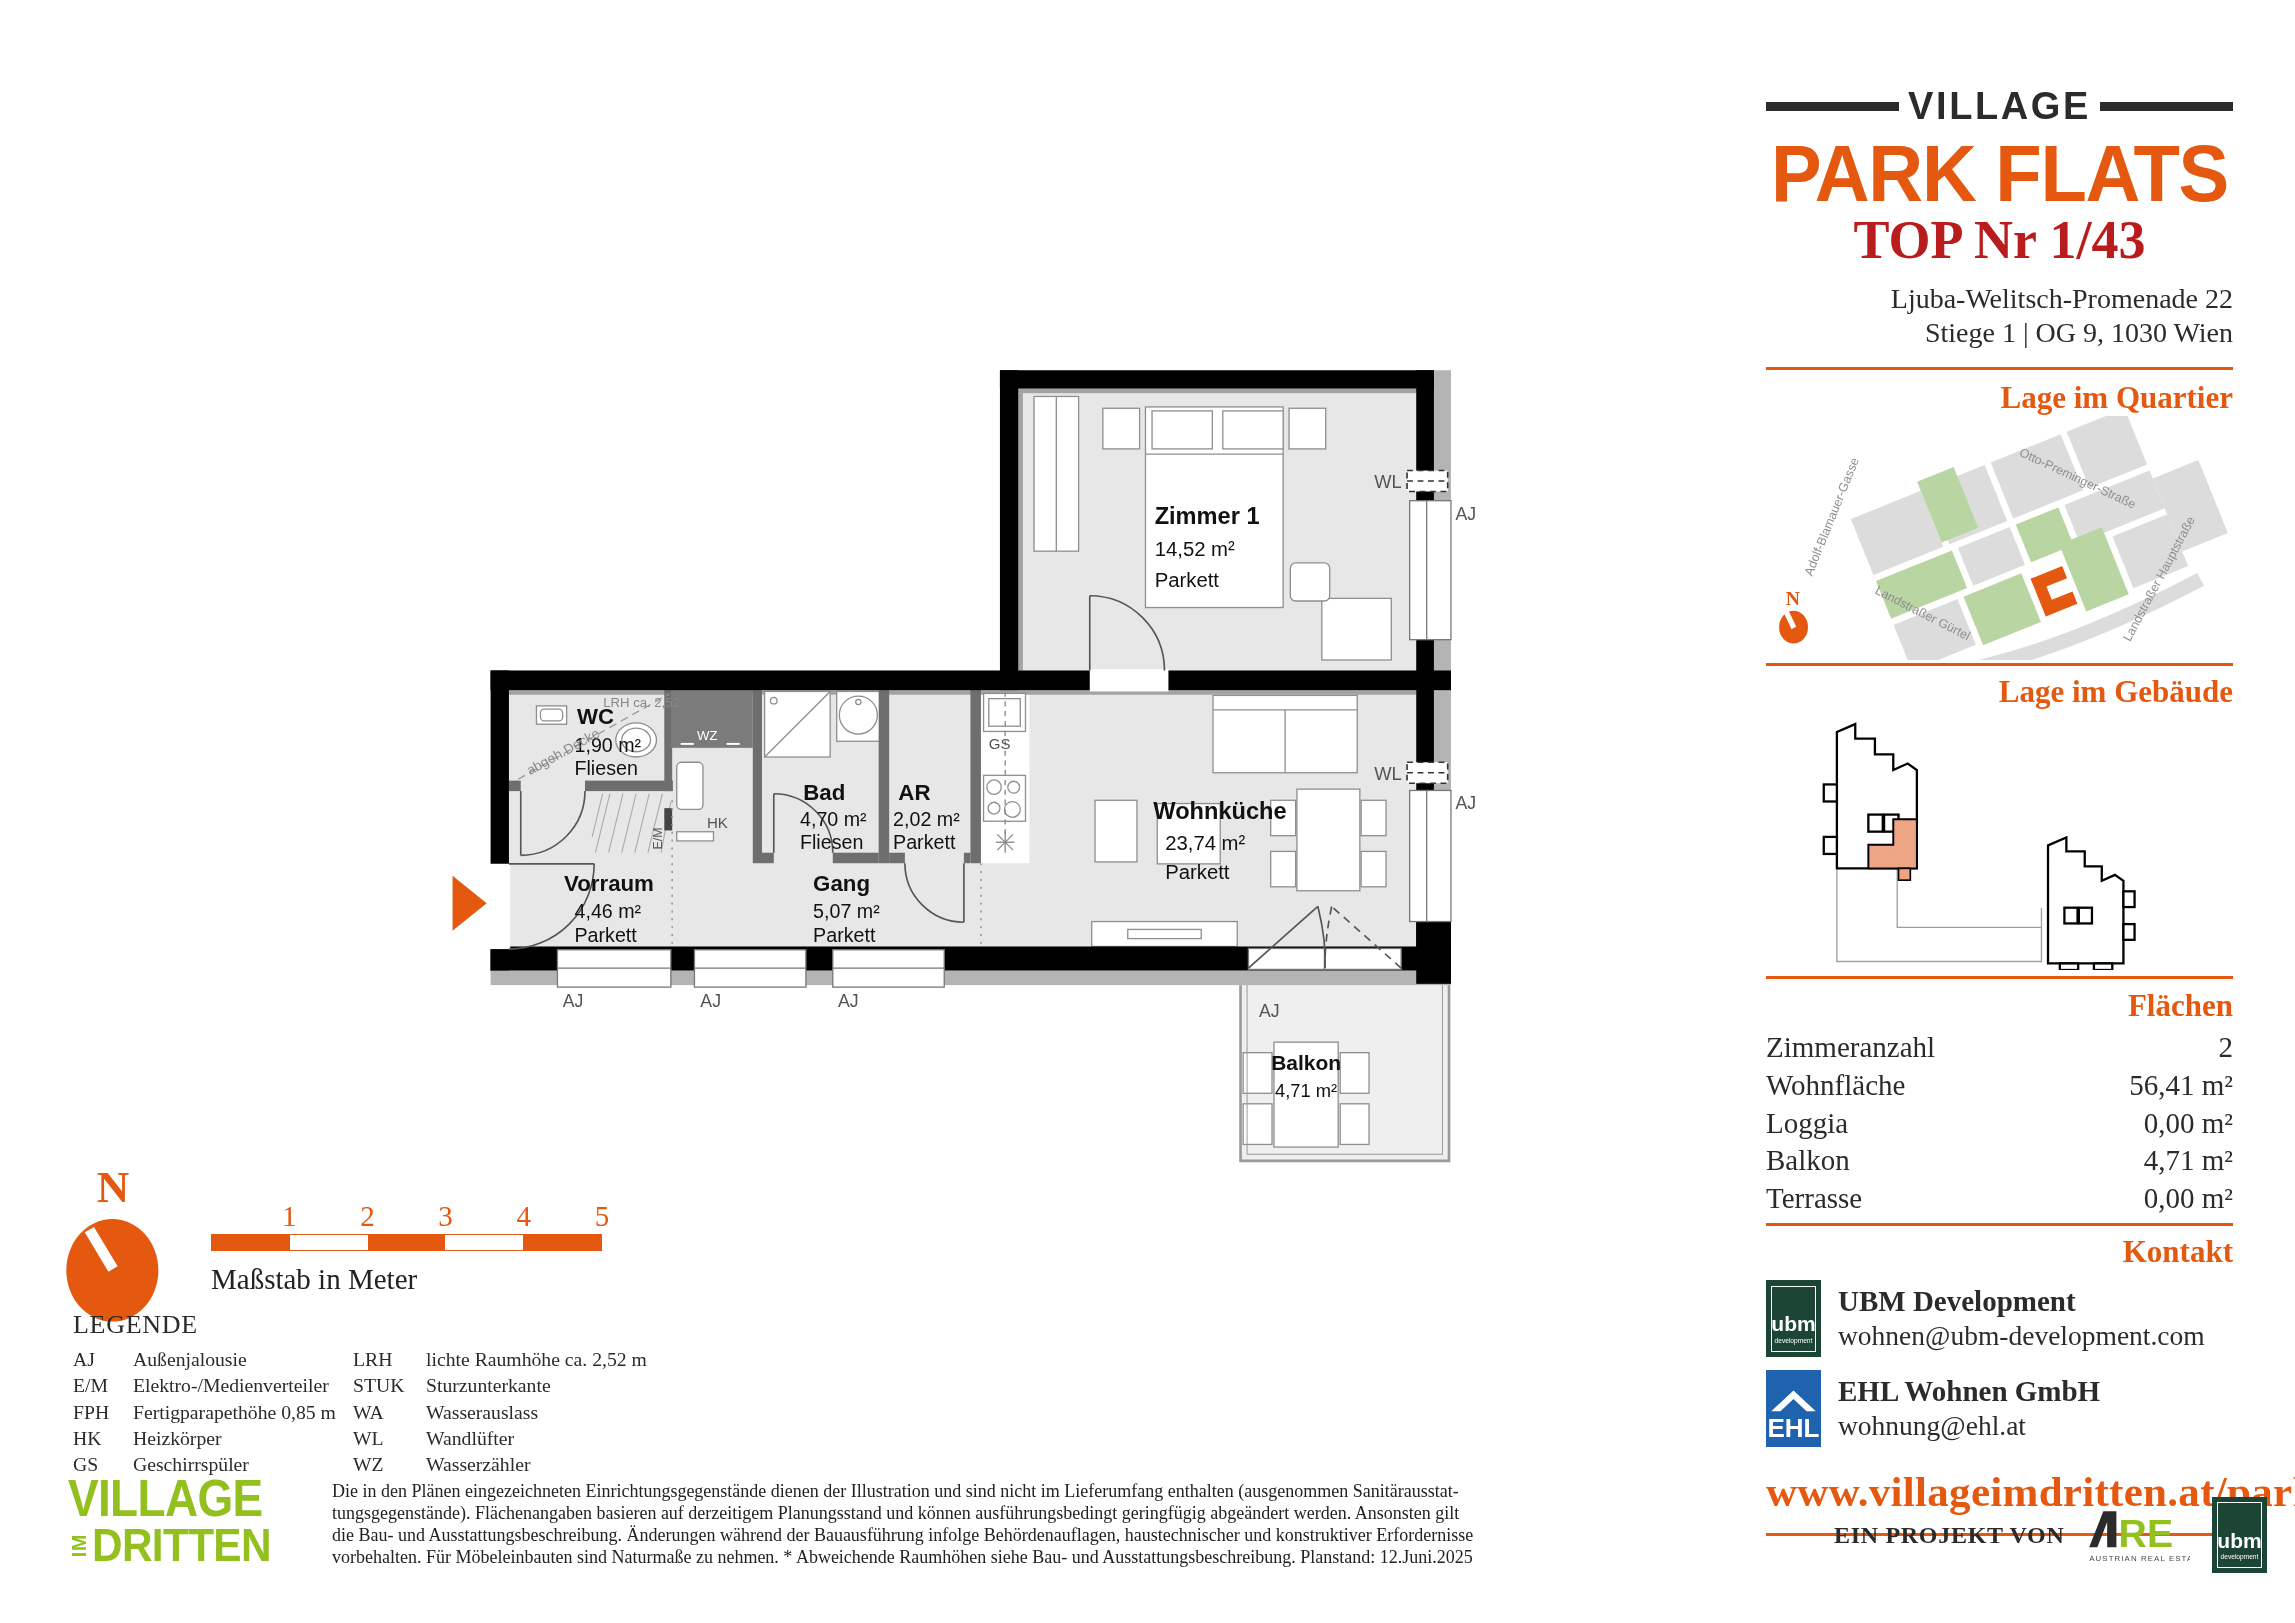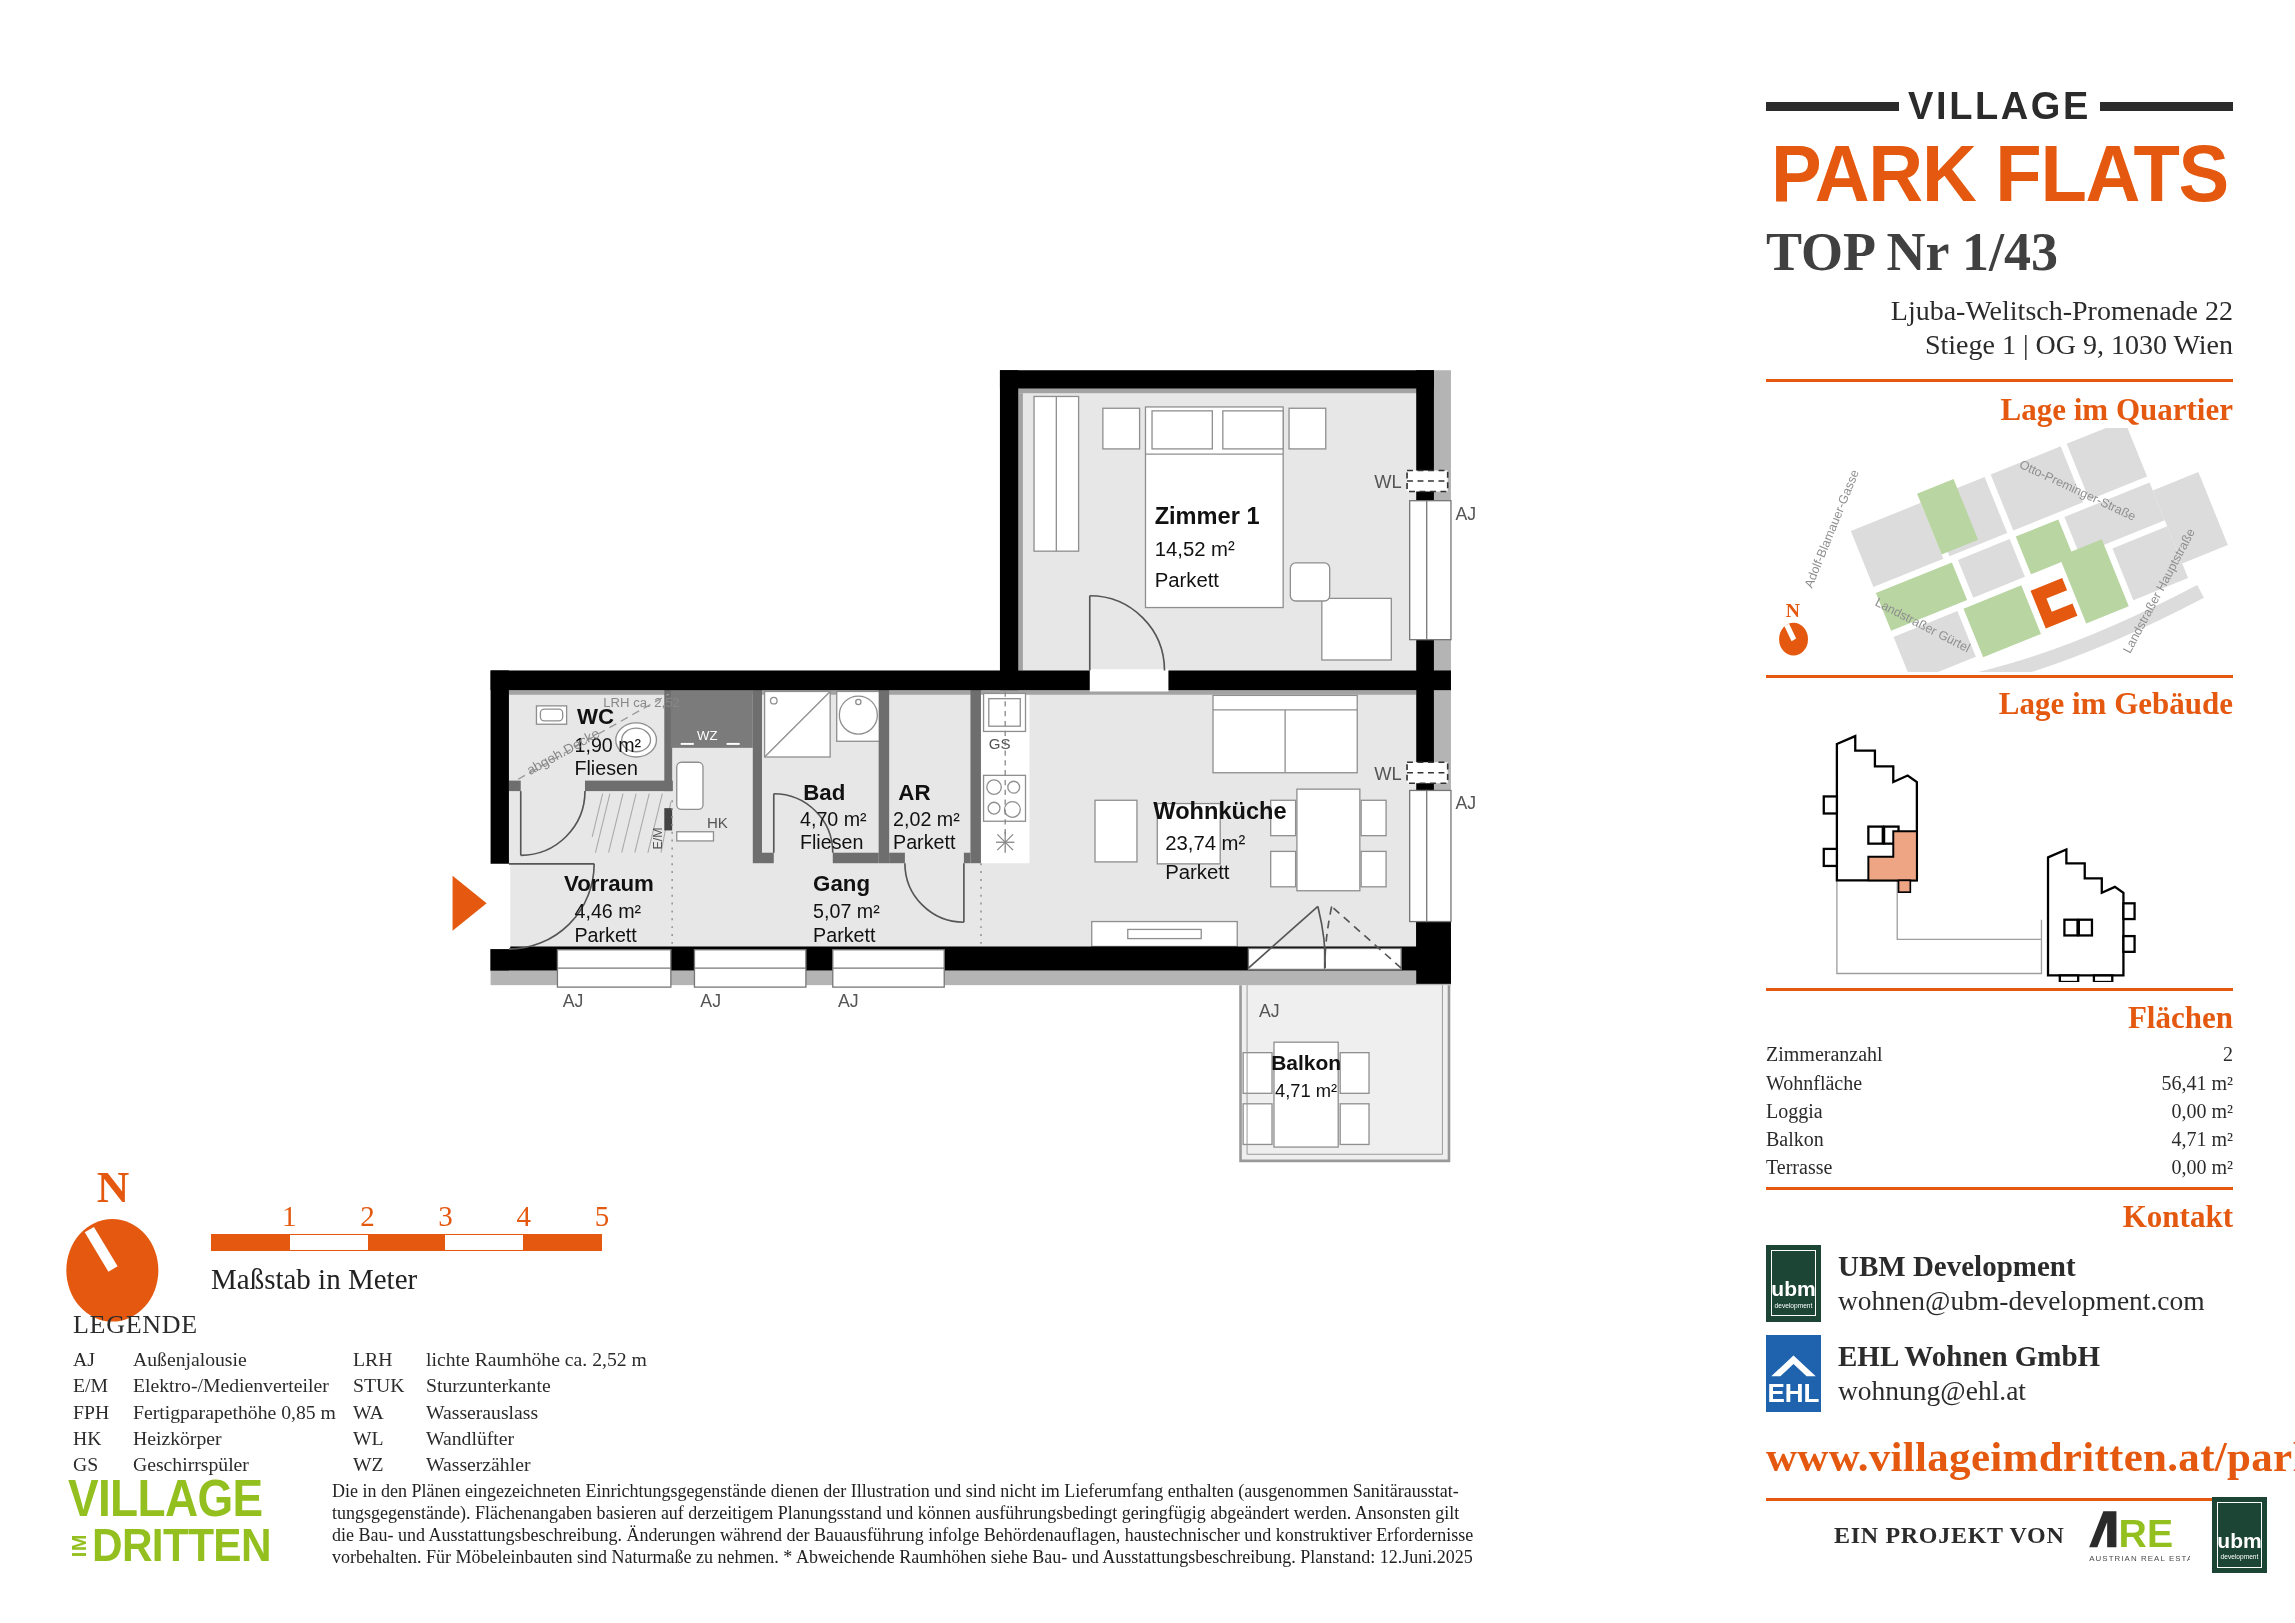--- a/index.html
+++ b/index.html
@@ -9,25 +9,25 @@
 
   
   #right-panel{left:1766px;top:85px;width:467px;}
   .brand-row{display:flex;align-items:center;gap:9.2px;}
   .brand-bar{flex:1;height:9.8px;background:#2b2b2b;}
   .brand-top{font-family:"Liberation Sans",sans-serif;font-weight:800;font-size:38px;
              letter-spacing:2.6px;color:#2b2b2b;white-space:nowrap;}
   .brand-main{font-family:"Liberation Sans",sans-serif;font-weight:800;font-size:76px;
               letter-spacing:-1.3px;color:#E4590F;line-height:1.02;margin-top:3.9px;
               text-align:center;white-space:nowrap;transform:scaleY(1.06);transform-origin:top center;}
-  .unit{font-size:54px;font-weight:700;color:#404040;text-align:left;margin-top:16px;line-height:1;}
+  .unit{font-size:54px;font-weight:700;color:#b91c1c;text-align:center;margin-top:4px;line-height:1;}
   .addr{font-size:28px;text-align:right;margin-top:14.4px;line-height:1.22;}
   .rule{border:none;border-top:3.3px solid #E4590F;margin:0;}
   .sect{font-size:31px;font-weight:700;color:#E4590F;text-align:right;line-height:1;margin:0;}
-  .areas-table{margin-top:11.8px;font-size:20px;}
+  .areas-table{margin-top:11.8px;font-size:29px;}
   .arow{display:flex;justify-content:space-between;margin-bottom:7.2px;line-height:1.05;}
   .kontakt-row{display:flex;align-items:center;gap:17px;margin-top:13px;text-align:left;}
   .klogo{width:55px;height:77px;flex:0 0 auto;display:flex;align-items:center;justify-content:center;}
   .ubm-box{background:#1C4536;justify-content:center;}
   .ubm-inner{border:1.3px solid #fff;width:45px;height:66px;display:flex;flex-direction:column;
              align-items:center;justify-content:flex-end;padding-bottom:6.6px;box-sizing:border-box;}
   .ubm-word{font-family:"Liberation Sans",sans-serif;font-weight:700;font-size:21px;color:#fff;line-height:1;}
   .ubm-sub{font-family:"Liberation Sans",sans-serif;font-size:6.6px;color:#fff;margin-top:2.6px;}
   .ehl-box{background:#1F62AD;flex-direction:column;}
   .ehl-word{font-family:"Liberation Sans",sans-serif;font-weight:800;font-size:26px;color:#fff;line-height:1;margin-top:1.3px;}

